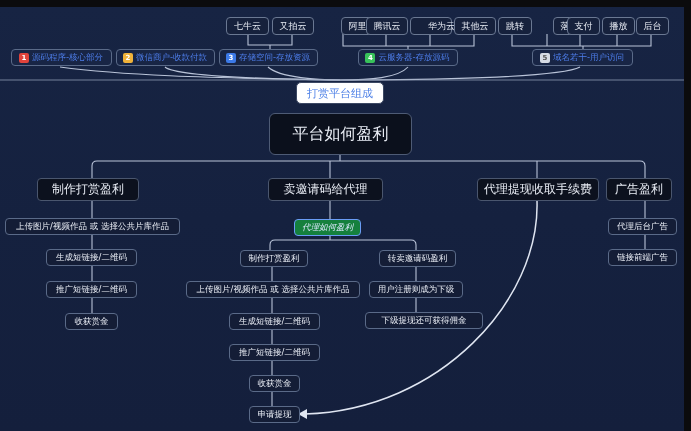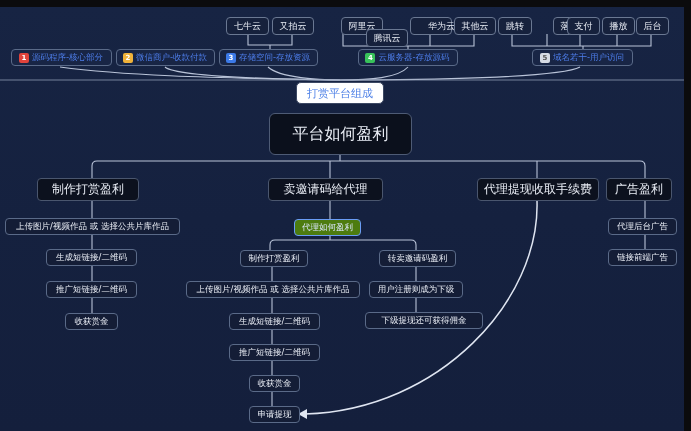--- a/index.html
+++ b/index.html
@@ -30,22 +30,22 @@
   .node.main {
     font-size: 12px; height: 23px; padding: 0 8px; background: #0c111e; border-color: #4a566e;
   }
   .node.root {
     font-size: 16px; height: 42px; background: #0b101c; border-color: #4e5b75; border-radius: 6px;
   }
   .node.group {
     font-size: 11px; height: 22px; color: #4a7ee6; background: #ffffff; border-color: #3c4863; border-radius: 5px;
   }
   .node.agent {
-    font-size: 8.5px; height: 17px; padding: 0 6px; background: #4d7c0f; color: #dde8ff;
-    border-color: #6a9cf5; border-radius: 4px;
+    font-size: 8.5px; height: 17px; padding: 0 6px; background: #15803d; color: #dde8ff;
+    border-color: #6a9cf5; border-radius: 4px; font-style: italic;
   }
 </style>
 </head>
 <body>
 
 <div id="top-bar"></div>
 <div id="canvas"></div>
 <div id="edge-right"></div>
 
 <svg id="links" viewBox="0 0 691 431">
@@ -83,21 +83,21 @@
     <path d="M645 201 V250"></path>
 
     <path d="M537 201 C 540 300, 440 410, 305 414" stroke="#dfe5f1" stroke-width="1.5"></path>
   </g>
   <polygon points="298,414 307,409 307,419" fill="#dfe5f1"></polygon>
 </svg>
 
 <div class="node cloud" style="left:226px;top:17px;width:43px;font-family:Liberation Serif, serif;">七牛云</div>
 <div class="node cloud" style="left:272px;top:17px;width:42px;">又拍云</div>
 <div class="node cloud" style="left:322px;top:17px;width:42px;margin-left:19px;">阿里云</div>
-<div class="node cloud" style="left:366px;top:17px;width:42px;margin-top:12px;">腾讯云</div>
+<div class="node cloud" style="left:366px;top:17px;width:42px;">腾讯云</div>
 <div class="node cloud" style="left:410px;top:17px;width:42px;padding-left:27px;">华为云</div>
 <div class="node cloud" style="left:454px;top:17px;width:42px;">其他云</div>
 <div class="node cloud" style="left:498px;top:17px;width:34px;">跳转</div>
 <div class="node cloud" style="left:553px;top:17px;width:33px;">落地</div>
 <div class="node cloud" style="left:567px;top:17px;width:33px;">支付</div>
 <div class="node cloud" style="left:602px;top:17px;width:33px;">播放</div>
 <div class="node cloud" style="left:636px;top:17px;width:33px;">后台</div>
 
 <div class="node tag" style="left:11px;top:49px;width:101px;">
   <span class="badge" style="background:#e0433c;">1</span>

